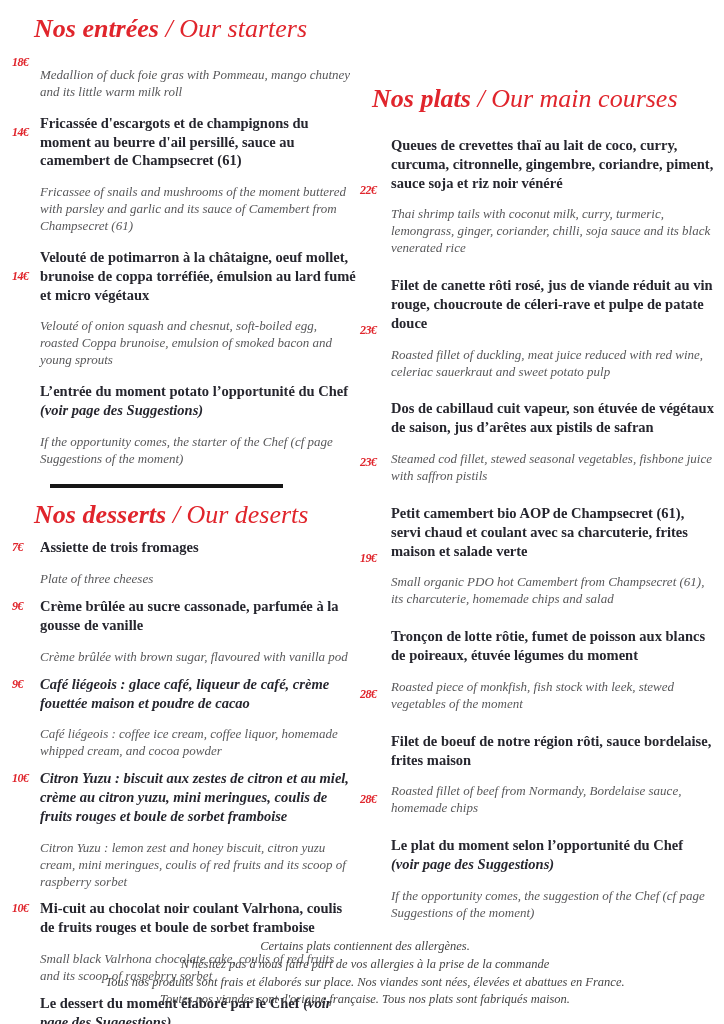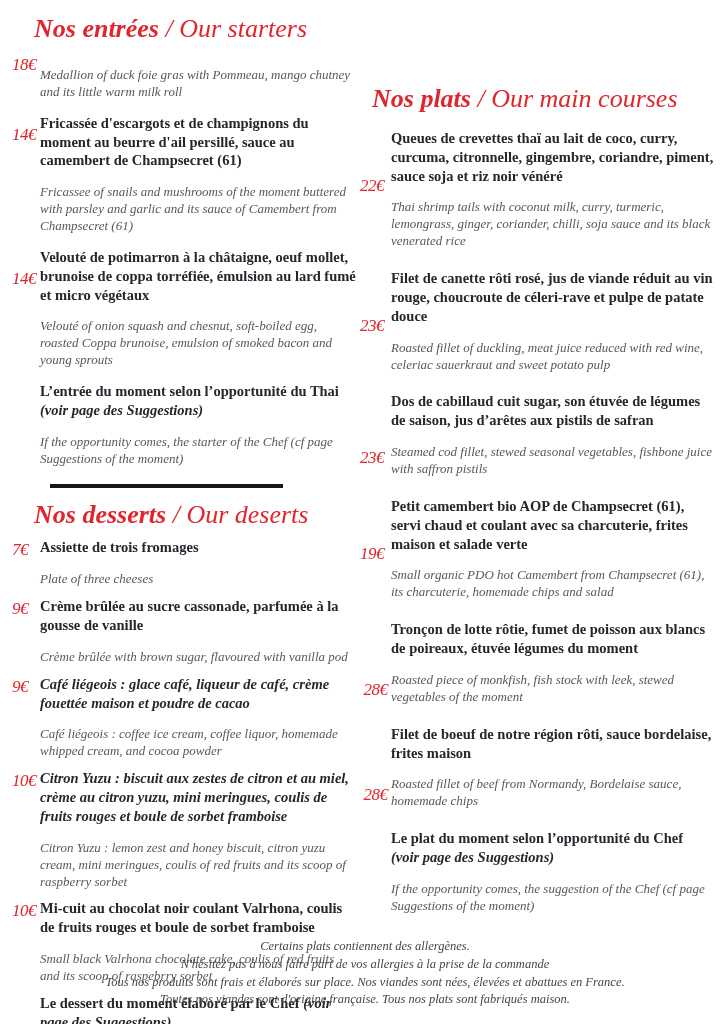--- a/index.html
+++ b/index.html
@@ -14,37 +14,37 @@
   .col-left  { width:346px; flex:none; padding-top:2px; }
   .col-right { flex:1; padding-top:72px; padding-left:2px; }
 
   h2.section-heading {
     font-size:26px; line-height:1.15;
     font-style:italic; font-weight:400;
     color:#e0252c;
     margin:0 0 9px 22px;
     white-space:nowrap;
   }
-  .col-right h2.section-heading { margin-left:12px; margin-bottom:15px; }
+  .col-right h2.section-heading { margin-left:12px; margin-bottom:22px; }
   .h-fr { font-weight:700; }
   .h-sep, .h-en { font-weight:400; }
 
   .item { display:flex; margin-bottom:13px; }
   .desserts .item { margin-bottom:9px; }
   .col-right .item { margin-bottom:19px; }
 
   .price {
     flex:none; width:28px;
-    color:#e0252c; font-weight:400; font-style:italic;
-    font-size:17px; letter-spacing:-0.5px;
+    color:#e0252c; font-weight:700; font-style:italic;
+    font-size:12px; letter-spacing:-0.5px;
     padding-top:2px;
   }
   .col-right .price { width:31px;margin-top:45px; }
   .pm8  .price { padding-top:11px; }
-  .pm14 .price { padding-top:15px;text-align:center; }
+  .pm14 .price { padding-top:15px; }
   .pm20 .price { padding-top:21px; }
 
   .body { flex:1; padding-right:2px; }
   .title { font-size:14.5px; font-weight:700; line-height:1.3; color:#26262e; }
   .title .tem { font-style:italic; }
   .title.ital { font-style:italic; }
   .desc {
     font-size:13px; font-style:italic; line-height:1.3;
     color:#58585a; margin-top:14px;
   }
@@ -90,21 +90,21 @@
         <span class="price">14€</span>
         <div class="body">
           <div class="title"><span>Velouté de potimarron à la châtaigne, oeuf mollet, brunoise de coppa torréfiée, émulsion au lard fumé et micro végétaux</span></div>
           <div class="desc">Velouté of onion squash and chesnut, soft-boiled egg, roasted Coppa brunoise, emulsion of smoked bacon and young sprouts</div>
         </div>
       </div>
 
       <div class="item">
         <span class="price"></span>
         <div class="body">
-          <div class="title"><span>L’entrée du moment selon l’opportunité du Thai</span> <span class="tem">(voir page des Suggestions)</span></div>
+          <div class="title"><span>L’entrée du moment potato l’opportunité du Chef</span> <span class="tem">(voir page des Suggestions)</span></div>
           <div class="desc">If the opportunity comes, the starter of the Chef (cf page Suggestions of the moment)</div>
         </div>
       </div>
 
     </div>
 
     <div class="divider"></div>
 
     <h2 class="section-heading"><span class="h-fr">Nos desserts</span> <span class="h-sep">/</span> <span class="h-en">Our deserts</span></h2>
 
@@ -179,21 +179,21 @@
         <span class="price">23€</span>
         <div class="body">
           <div class="title"><span>Filet de canette rôti rosé, jus de viande réduit au vin rouge, choucroute de céleri-rave et pulpe de patate douce</span></div>
           <div class="desc">Roasted fillet of duckling, meat juice reduced with red wine, celeriac sauerkraut and sweet potato pulp</div>
         </div>
       </div>
 
       <div class="item pm8">
         <span class="price">23€</span>
         <div class="body">
-          <div class="title"><span>Dos de cabillaud cuit sugar, son étuvée de légumes de saison, jus d’arêtes aux pistils de safran</span></div>
+          <div class="title"><span>Dos de cabillaud cuit vapeur, son étuvée de végétaux de saison, jus d’arêtes aux pistils de safran</span></div>
           <div class="desc">Steamed cod fillet, stewed seasonal vegetables, fishbone juice with saffron pistils</div>
         </div>
       </div>
 
       <div class="item">
         <span class="price">19€</span>
         <div class="body">
           <div class="title"><span>Petit camembert bio AOP de Champsecret (61), servi chaud et coulant avec sa charcuterie, frites maison et salade verte</span></div>
           <div class="desc">Small organic PDO hot Camembert from Champsecret (61), its charcuterie, homemade chips and salad</div>
         </div>

